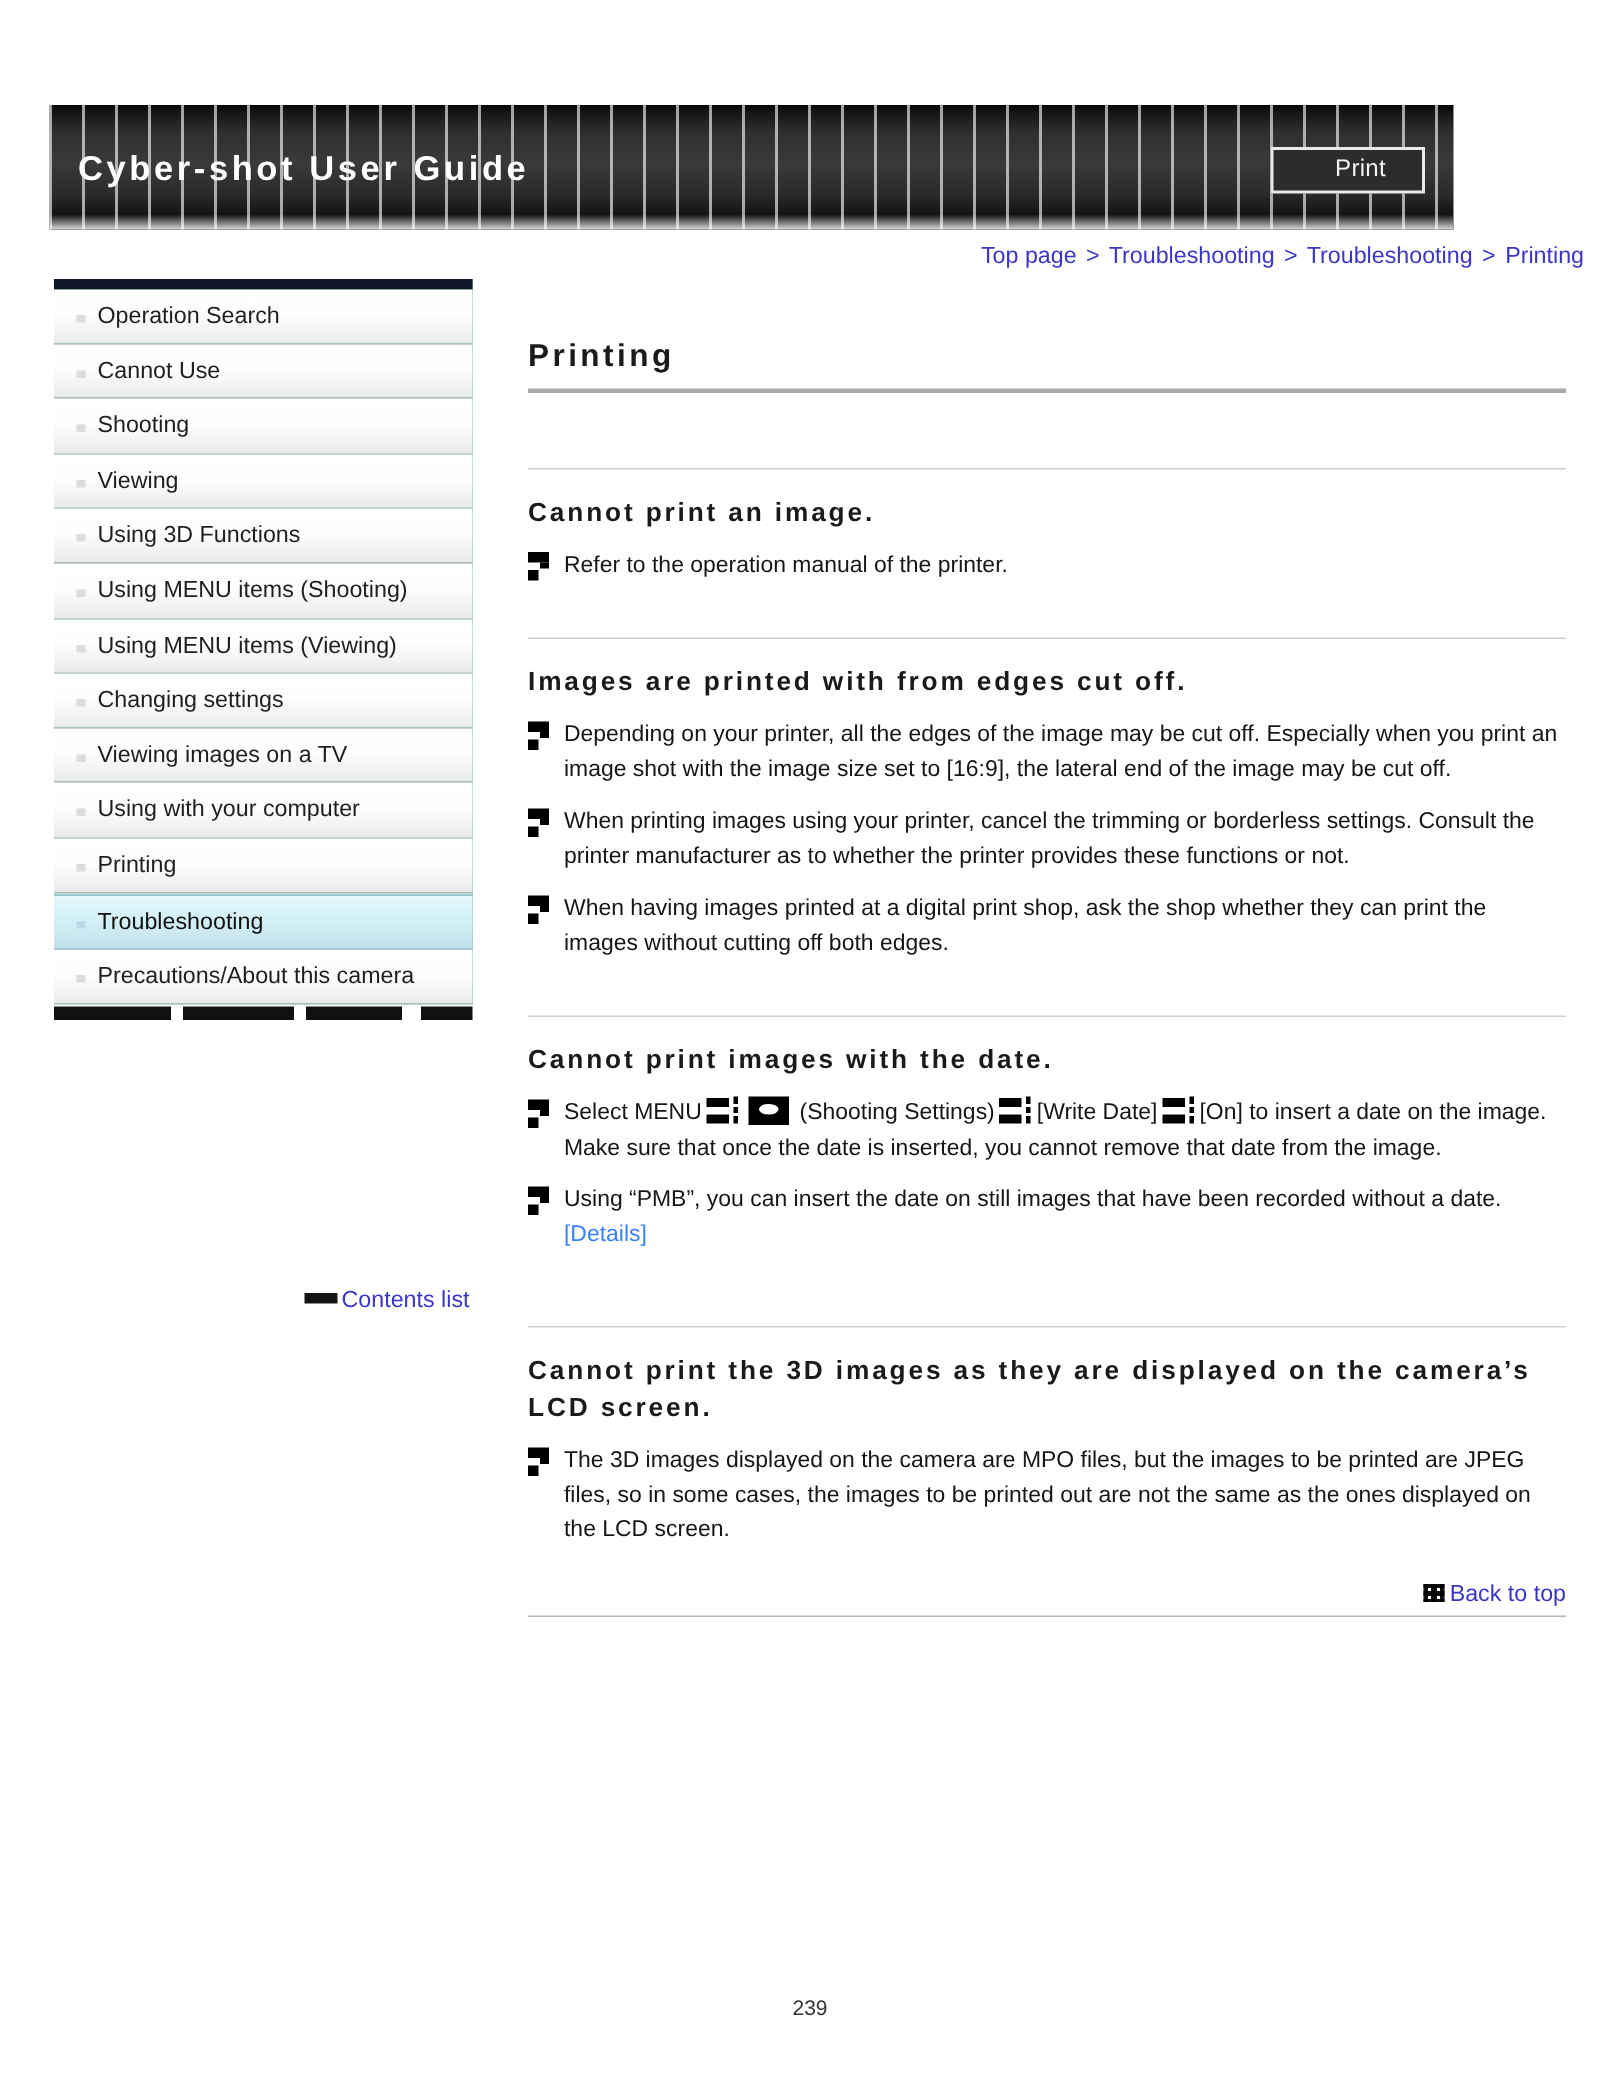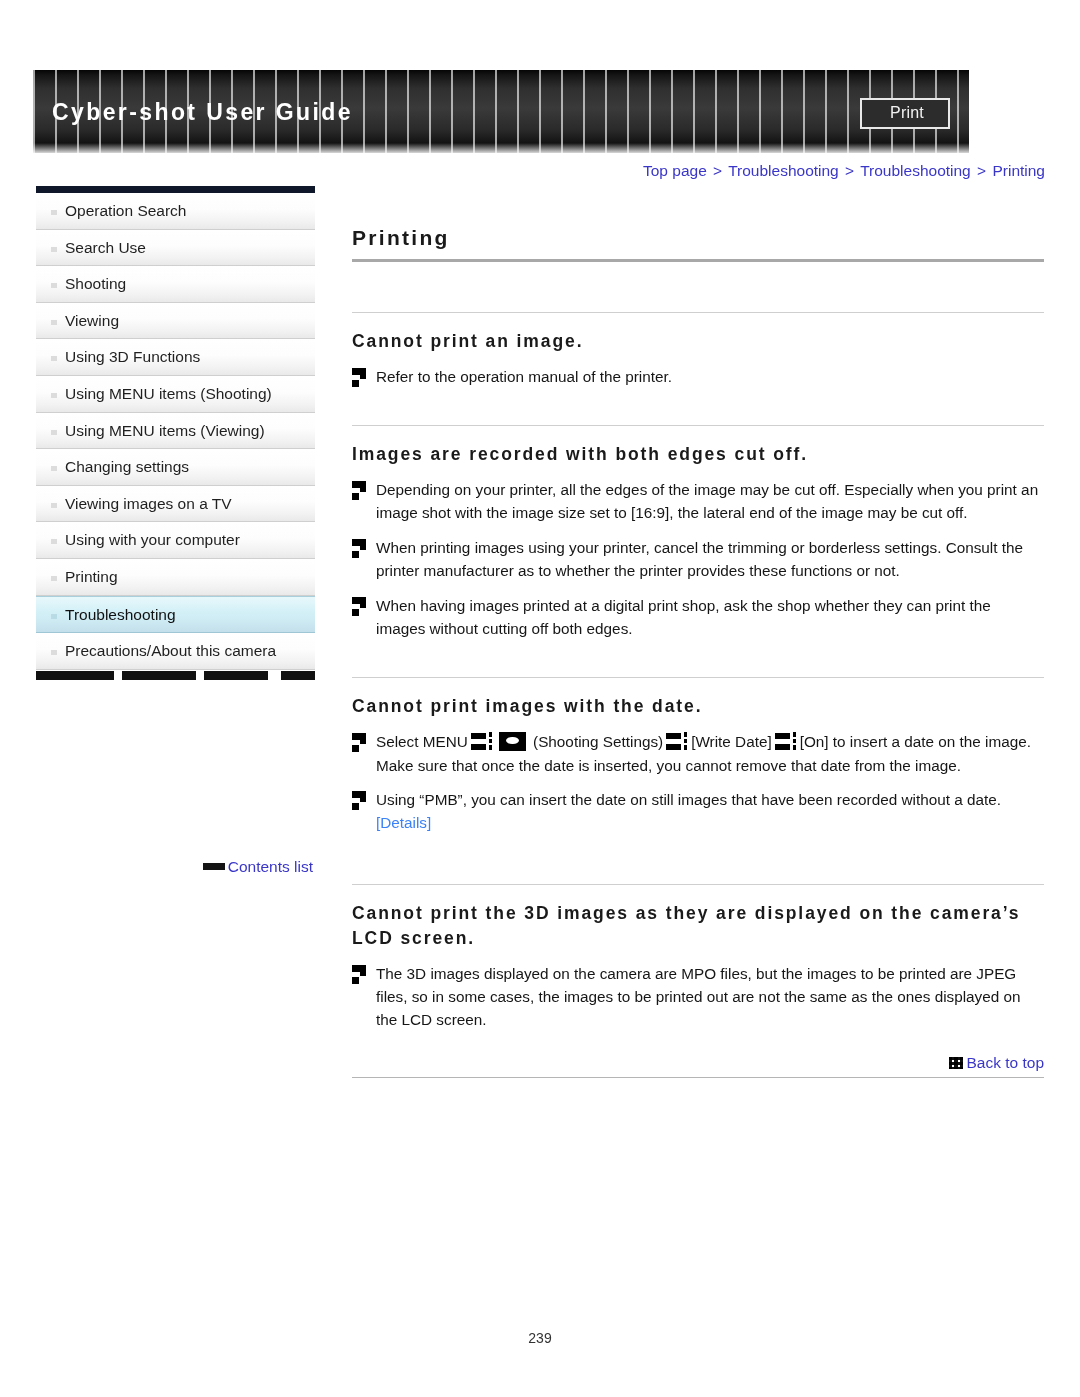--- a/index.html
+++ b/index.html
@@ -68,34 +68,34 @@
     font-weight: bold;
     letter-spacing: 2.4px;
     white-space: nowrap;
     z-index: 3;
   }
   .print-button {
     position: absolute;
     right: 19px;
     top: 28px;
     min-width: 56px;
-    padding: 4px 13px 5px 17px;
+    padding: 4px 13px 5px 30px;
     border: 2px solid #e9e9e9;
     background: #2c2c2c;
     color: #f2f2f2;
     font-size: 16px;
     text-align: center;
     z-index: 3;
     letter-spacing: 0.2px;
   }
 
   
   .breadcrumb {
     position: absolute;
-    right: 35px;
+    right: 24px;
     top: 162px;
     font-size: 15.5px;
     color: #3a36c8;
     white-space: nowrap;
   }
   .breadcrumb .crumb { color: #3a36c8; }
   .breadcrumb .sep { color: #3a36c8; padding: 0 2px; }
 
   
   .sidebar {
@@ -330,21 +330,21 @@
   </div>
 
   <div class="sidebar">
     <div class="sidebar-inner">
       <div class="nav-item">
         <span class="bullet"></span>
         <span>Operation Search</span>
       </div>
       <div class="nav-item">
         <span class="bullet"></span>
-        <span>Search Use</span>
+        <span>Cannot Use</span>
       </div>
       <div class="nav-item">
         <span class="bullet"></span>
         <span>Shooting</span>
       </div>
       <div class="nav-item">
         <span class="bullet"></span>
         <span>Viewing</span>
       </div>
       <div class="nav-item">
@@ -405,21 +405,21 @@
             <i class="stub"></i>
             <i class="bot"></i>
           </span>
         <span>Refer to the operation manual of the printer.</span>
       </div>
       <div class="spacer-sm"></div>
     </div>
 
     <div class="section">
       <div class="rule-thin"></div>
-      <div class="section-heading">Images are recorded with both edges cut off.</div>
+      <div class="section-heading">Images are printed with from edges cut off.</div>
       <div class="para">
         <span class="mk">
             <i class="top"></i>
             <i class="stub"></i>
             <i class="bot"></i>
           </span>
         <span>Depending on your printer, all the edges of the image may be cut off. Especially when you print an image shot with the image size set to [16:9], the lateral end of the image may be cut off.</span>
       </div>
       <div class="para">
         <span class="mk">

